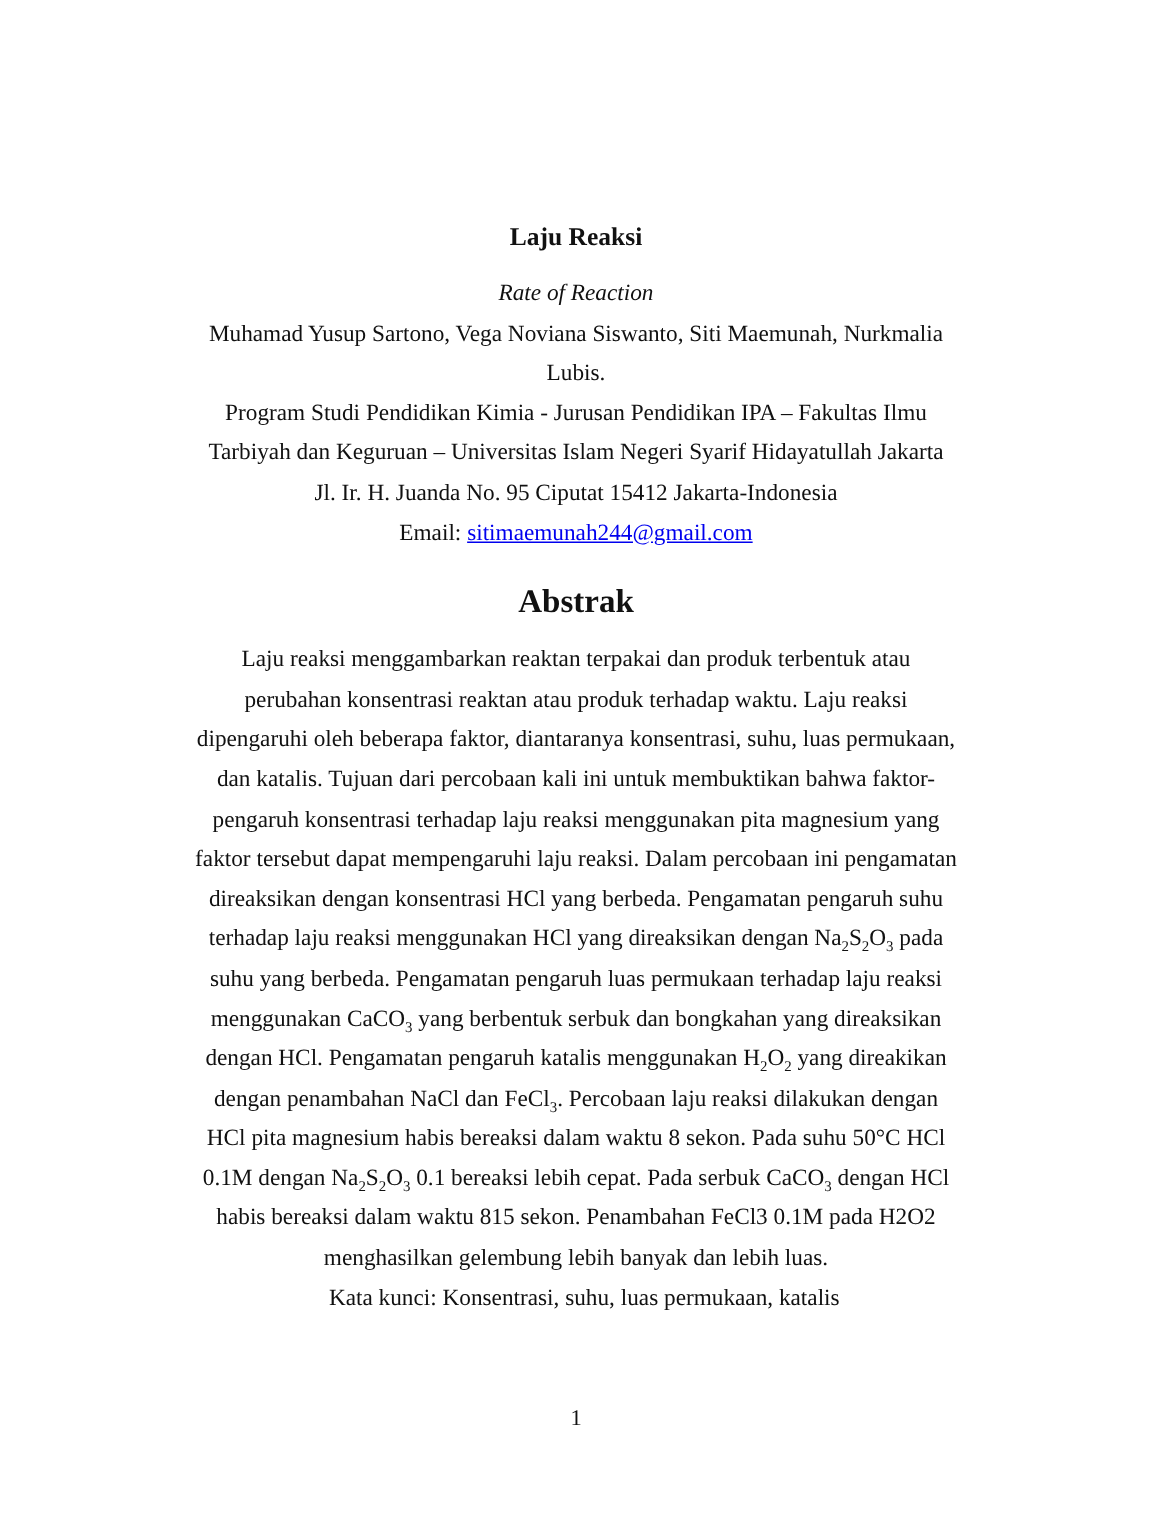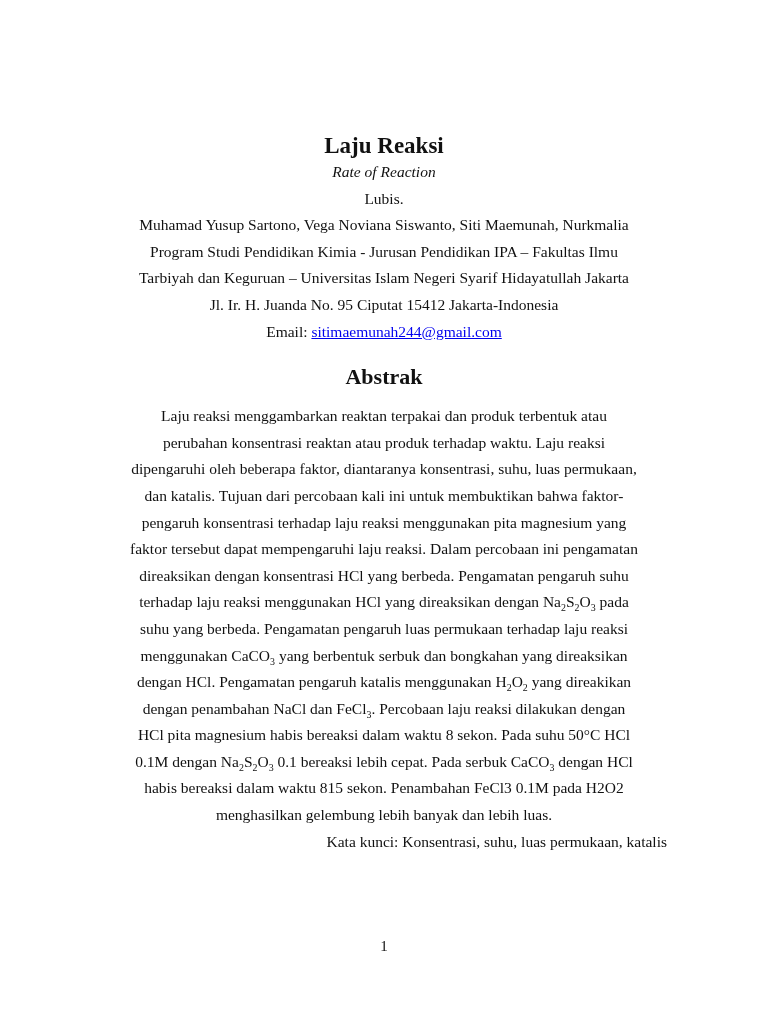--- a/index.html
+++ b/index.html
@@ -18,22 +18,22 @@
   }
   .content {
     width: 566px;
     margin: 0 auto;
     padding-top: 132px;
     font-size: 15.5px;
     line-height: 26.6px;
     text-align: center;
   }
   .title {
-    margin: 0;
-    font-size: 23px;
+    margin: 12px;
+    font-size: 17px;
     font-weight: bold;
     line-height: 27px;
   }
   .subtitle {
     font-style: italic;
   }
   .doc-line {
     white-space: nowrap;
   }
   .email-line a {
@@ -51,21 +51,21 @@
   }
   .abstract .doc-line {
     white-space: normal;
   }
   sub {
     font-size: 64%;
     line-height: 0;
   }
   .keywords {
     margin-top: 0;
-    text-align: right;
+    text-align: center;
     padding-left: 11px;
   }
   .page-number {
     position: absolute;
     top: 938px;
     left: 0;
     width: 100%;
     text-align: center;
     font-size: 15px;
     color: #111111;
@@ -75,22 +75,22 @@
 <body>
 
 <div class="page">
   <div class="content">
 
     <h1 class="title">Laju Reaksi</h1>
 
     <div class="subtitle doc-line">Rate of Reaction</div>
 
     <div>
+        <div class="doc-line">Muhamad Yusup Sartono, Vega Noviana Siswanto, Siti Maemunah, Nurkmalia</div>
         <div class="doc-line">Lubis.</div>
-        <div class="doc-line">Muhamad Yusup Sartono, Vega Noviana Siswanto, Siti Maemunah, Nurkmalia</div>
       </div>
 
     <div>
         <div class="doc-line">Program Studi Pendidikan Kimia - Jurusan Pendidikan IPA – Fakultas Ilmu</div>
         <div class="doc-line">Tarbiyah dan Keguruan – Universitas Islam Negeri Syarif Hidayatullah Jakarta</div>
         <div class="doc-line">Jl. Ir. H. Juanda No. 95 Ciputat 15412 Jakarta-Indonesia</div>
       </div>
 
     <div class="doc-line email-line">
       <span>Email: </span><a href="#" class="email" style="color: rgb(0, 0, 238);">sitimaemunah244@gmail.com</a>

